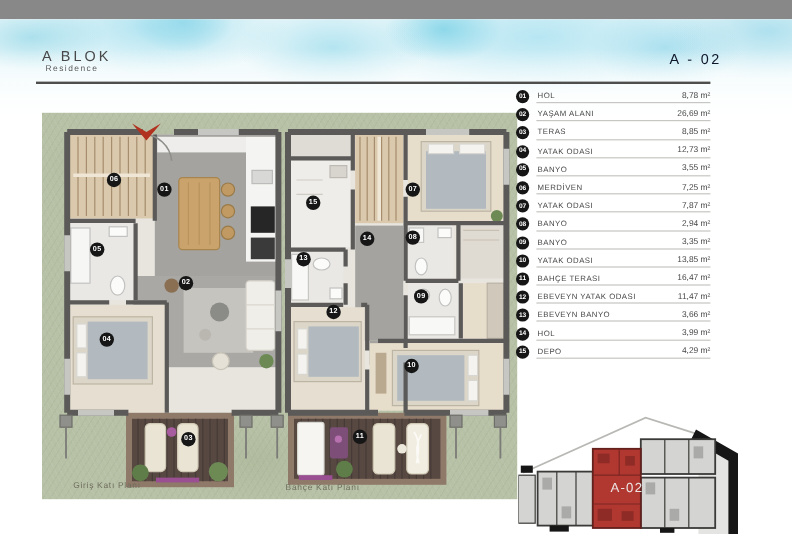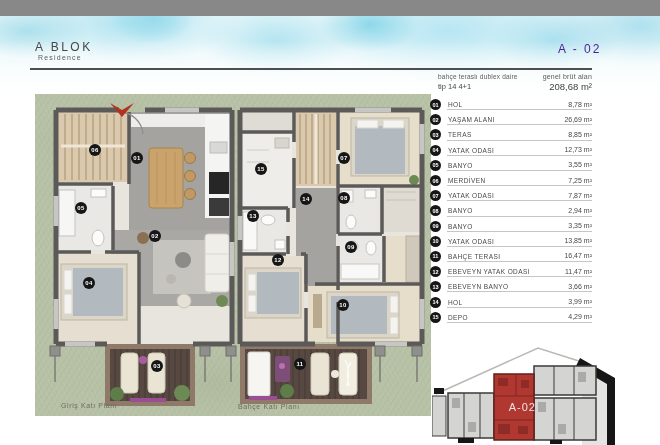--- a/index.html
+++ b/index.html
@@ -19,21 +19,21 @@
       radial-gradient(ellipse 90px 45px at 84% 28%, rgba(130,208,230,.60), transparent 72%),
       radial-gradient(ellipse 120px 55px at 97% 12%, rgba(150,215,233,.70), transparent 72%),
       linear-gradient(#e9f7fa, #f3fbfc);
   }
   .watercolor::after {
     content:""; position:absolute; inset:0;
     background:linear-gradient(to bottom, rgba(255,255,255,0) 30%, rgba(255,255,255,.85) 80%, #fff 100%);
   }
   .hdr-title { position:absolute; left:35px; top:24px; font-size:12px; letter-spacing:2.5px; color:#474747; z-index:3; }
   .hdr-sub   { position:absolute; left:38px; top:38px; font-size:7px; letter-spacing:1.2px; color:#5a5a5a; z-index:3; }
-  .hdr-code  { position:absolute; left:558px; top:26px; font-size:12px; letter-spacing:2px; color:#4c1d95; z-index:3; }
+  .hdr-code  { position:absolute; left:558px; top:26px; font-size:12px; letter-spacing:2px; color:#0f172a; z-index:3; }
   .hdr-rule  { position:absolute; left:30px; top:52px; width:562px; height:2px; background:#4e4e4c; z-index:3; }
 
   
   .plans {
     position:absolute; left:35px; top:78px; width:396px; height:322px;
     background-color:#b7c1a6;
     background-image:
       radial-gradient(ellipse 120px 60px at 20% 15%, rgba(160,170,140,.35), transparent 70%),
       radial-gradient(ellipse 140px 70px at 75% 60%, rgba(197,206,179,.45), transparent 70%),
       radial-gradient(ellipse 100px 50px at 45% 90%, rgba(160,172,140,.30), transparent 70%),
@@ -311,30 +311,20 @@
     <div class="marker" style="left:237px;top:160px">12</div>
     <div class="marker" style="left:212px;top:116px">13</div>
     <div class="marker" style="left:265px;top:99px">14</div>
     <div class="marker" style="left:220px;top:69px">15</div>
 
     <div class="plan-label" style="left:26px;top:308px">Giriş Katı Planı</div>
     <div class="plan-label" style="left:203px;top:309px">Bahçe Katı Planı</div>
   </div>
 
   <div class="table">
-    <div class="tbl-head">
-      <div class="lcol">
-        <div class="t-desc">bahçe teraslı dublex daire</div>
-        <div class="t-code">tip 14 4+1</div>
-      </div>
-      <div class="rcol">
-        <div class="t-glbl">genel brüt alan</div>
-        <div class="t-gval">208,68 m²</div>
-      </div>
-    </div>
 
     <div class="room-row">
         <span class="badge">01</span>
         <span class="rname">HOL</span>
         <span class="rval">8,78 m²</span>
         <span class="row-line"></span>
       </div>
     <div class="room-row">
         <span class="badge">02</span>
         <span class="rname">YAŞAM ALANI</span>

